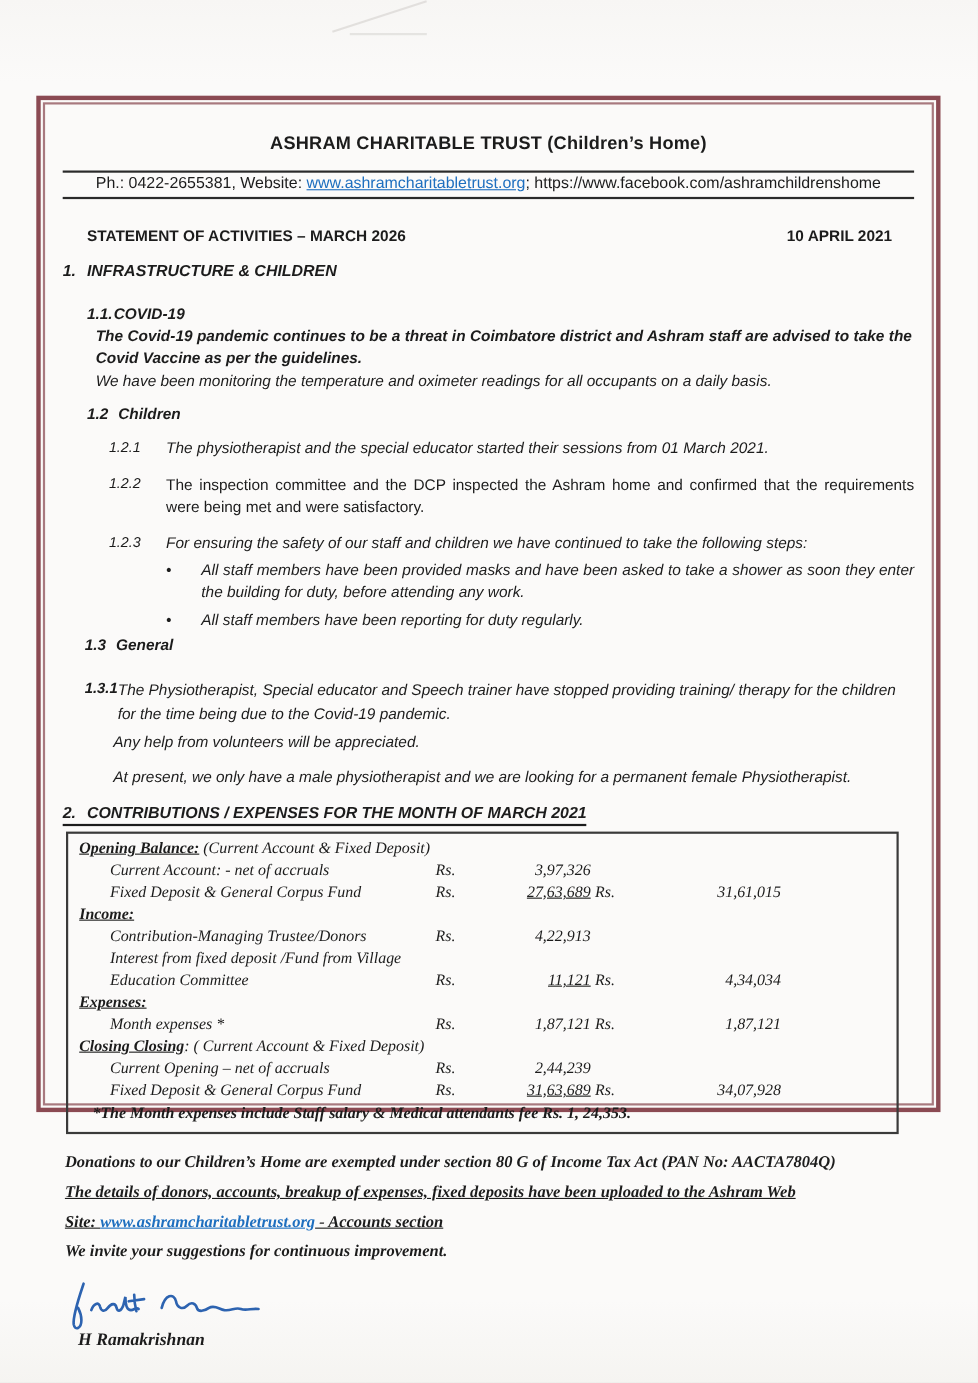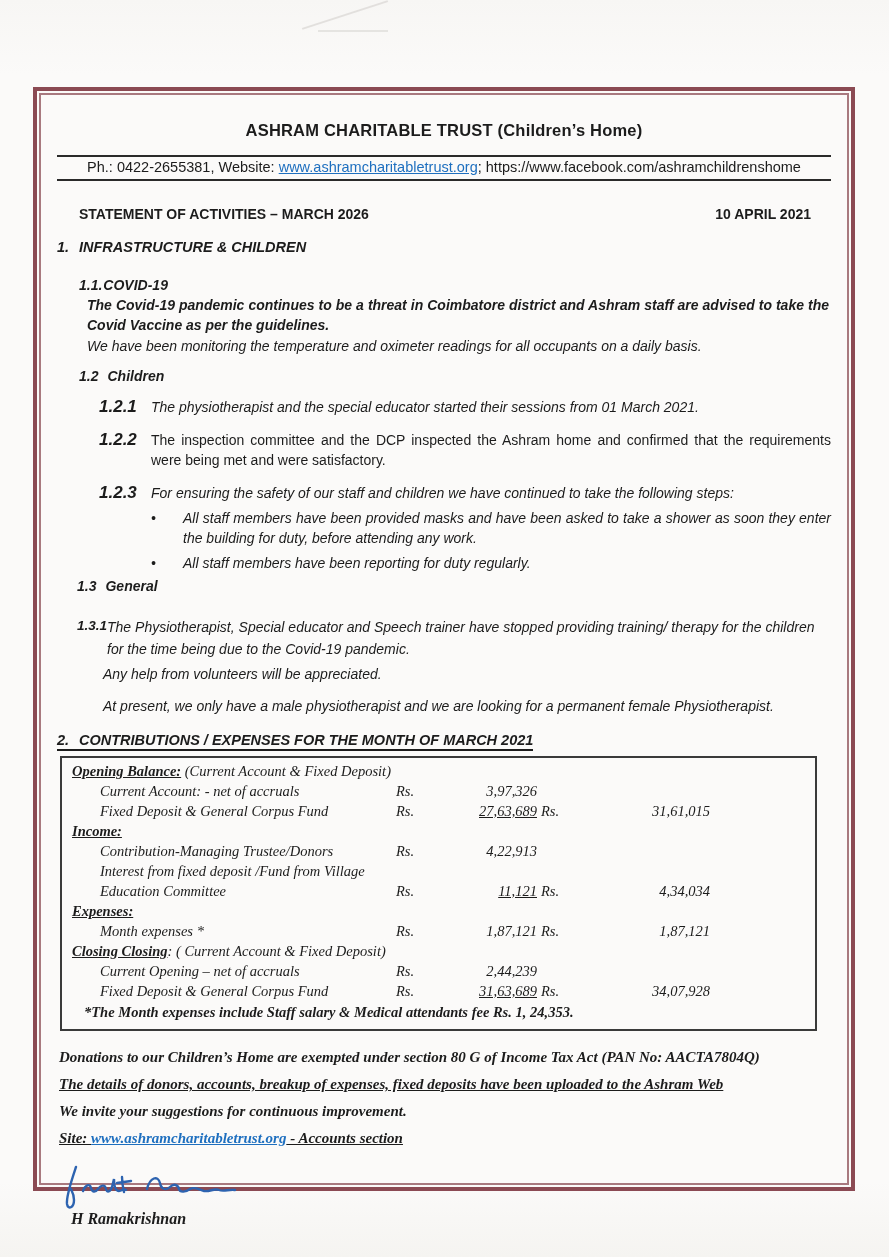--- a/index.html
+++ b/index.html
@@ -3,21 +3,21 @@
 <meta charset="utf-8">
 <style>
   * { margin:0; padding:0; box-sizing:border-box; }
   html,body { background:#eceae7; }
   .page {
     position:relative; width:889px; height:1257px; margin:0 auto;
     background:linear-gradient(180deg,#f7f6f4 0%, #fbfaf9 6%, #fbfaf9 94%, #f5f4f1 100%);
     font-family:"Liberation Sans", sans-serif; color:#1c1c1c; overflow:hidden;
   }
   .frame {
-    position:absolute; left:33px; top:87px; width:822px; height:1104px;
+    position:absolute; left:33px; top:87px; width:822px; height:924px;
     border:4px solid #8b4a53; background:transparent;
   }
   .frame-inner {
     position:absolute; left:2px; top:2px; right:2px; bottom:2px;
     border:2px solid #a8797f; padding:26px 16px 0 16px;
   }
   
   .doc-title { text-align:center; font-weight:bold; font-size:16.5px; letter-spacing:.2px; }
   .addr-block {
     margin-top:15px; border-top:2px solid #2a2a2a; border-bottom:2px solid #2a2a2a;
@@ -28,21 +28,21 @@
   .statement-row { display:flex; justify-content:space-between; margin:25px 20px 0 22px; font-weight:bold; font-size:14px; }
   
   .sec-head { display:flex; font-weight:bold; font-style:italic; font-size:14.5px; }
   .sec-head .num { width:22px; flex:0 0 22px; }
   .s1 { margin-top:17px; }
   .sub-head { font-weight:bold; font-style:italic; font-size:14px; margin-left:22px; }
   .body-it { font-style:italic; font-size:14px; line-height:20px; }
   .covid-para { margin:2px 2px 0 30px; font-weight:bold; text-align:justify; }
   .covid-para2 { margin:1px 0 0 30px; }
   .numbered { display:flex; margin-left:42px; margin-top:13px; }
-  .numbered .inum { flex:0 0 52px; font-weight:bold; font-style:italic; font-size:17px; }
+  .numbered .inum { flex:0 0 52px; font-weight:normal; font-style:italic; font-size:13px; }
   .numbered .itext { flex:1; }
   .plain { font-style:normal; text-align:justify; }
   .bullet { display:flex; margin-left:94px; margin-top:5px; }
   .bullet .dot { flex:0 0 32px; font-size:14px; }
   .bullet .btext { flex:1; text-align:justify; }
   .g131 { display:flex; margin-left:20px; margin-top:22px; }
   .g131 .inum { flex:0 0 26px; font-weight:bold; font-style:italic; font-size:13.5px; }
   .g131 .itext { flex:1; line-height:22px; }
   .loose { margin:8px 0 0 46px; line-height:24px; }
   
@@ -231,22 +231,22 @@
               <span class="cell rs">Rs.</span>
               <span class="cell num">34,07,928</span>
             </div>
           </div>
         <div class="footnote">*The Month expenses include Staff salary &amp; Medical attendants fee Rs. 1, 24,353.</div>
       </div>
 
       <div class="foot">
         <p>Donations to our Children’s Home are exempted under section 80 G of Income Tax Act (PAN No: AACTA7804Q)</p>
         <p class="uline">The details of donors, accounts, breakup of expenses, fixed deposits have been uploaded to the Ashram Web</p>
+        <p><span class="uline">Site: </span><a class="hlink">www.ashramcharitabletrust.org</a><span class="uline"> - Accounts section</span></p>
         <p>We invite your suggestions for continuous improvement.</p>
-        <p><span class="uline">Site: </span><a class="hlink">www.ashramcharitabletrust.org</a><span class="uline"> - Accounts section</span></p>
       </div>
 
       <div class="sig-wrap">
         <svg width="210" height="46" viewBox="0 0 210 46">
           <g fill="none" stroke="#2d63b0" stroke-width="2.4" stroke-linecap="round">
             <path d="M17,3 C14,12 7,32 8,40 C9,46 15,44 15,36 C15,31 13,27 12,25"></path>
             <path d="M24,27 C26,21 31,19 32,24 C33,28 36,29 39,25 C42,21 46,20 47,25 C48,29 51,28 53,23 L55,15 C55,21 56,27 60,27 C63,27 65,24 67,26"></path>
             <path d="M63,13 C63,18 64,24 65,28 M58,19 L72,17"></path>
             <path d="M88,25 C91,13 99,11 101,19 C102,25 107,27 111,23 C115,19 119,21 120,25 C121,29 127,28 131,25 C136,22 140,26 145,27 C151,28 155,24 160,26 C165,28 170,25 176,26"></path>
           </g>

